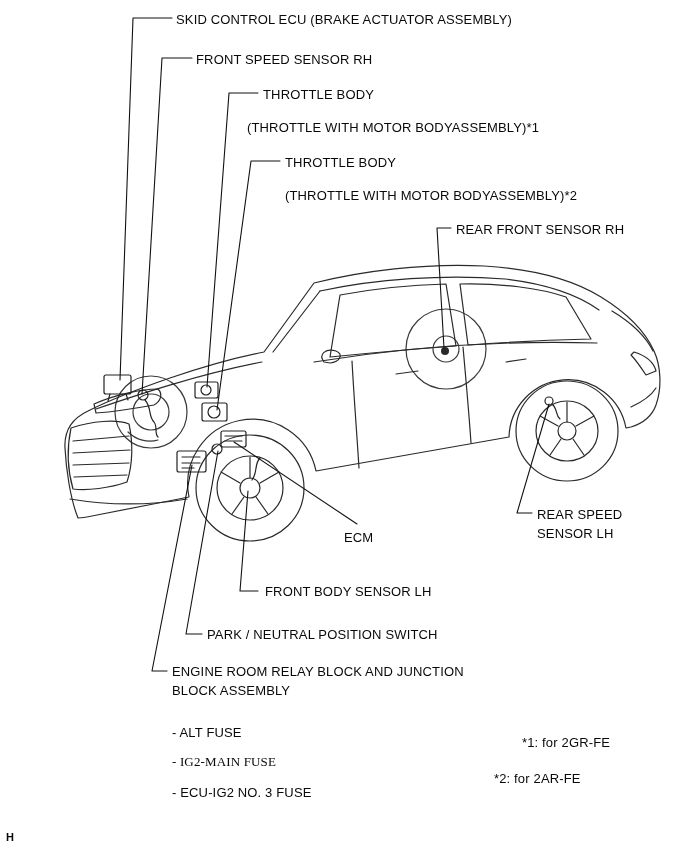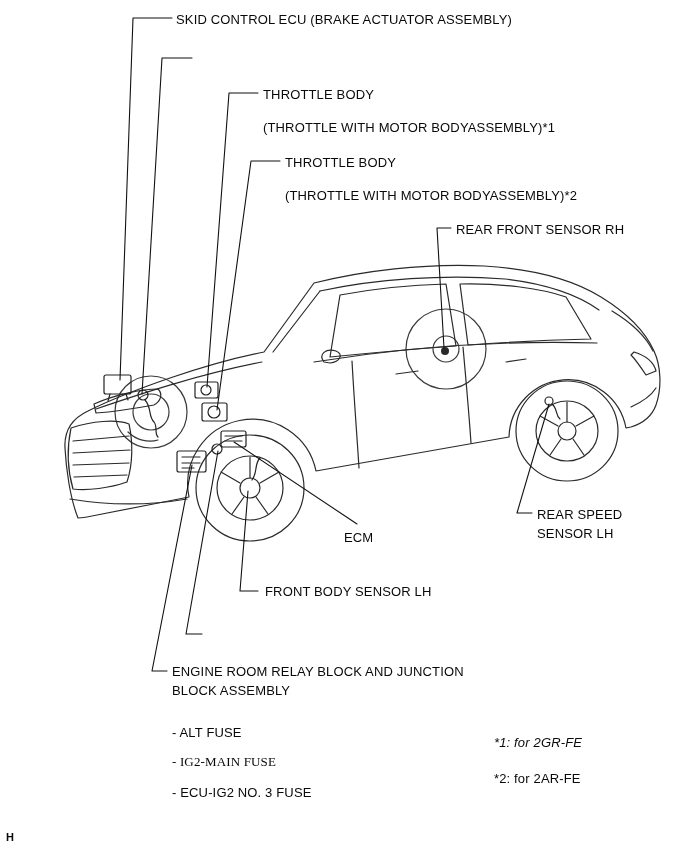--- a/index.html
+++ b/index.html
@@ -143,31 +143,33 @@
       <polyline points="451,228 437,228 444,348"></polyline>
       <line x1="357" y1="524" x2="234" y2="442"></line>
       <polyline points="532,513 517,513 549,404"></polyline>
       <polyline points="258,591 240,591 248,491"></polyline>
       <polyline points="202,634 186,634 218,451"></polyline>
       <polyline points="167,671 152,671 192,465"></polyline>
     </g>
   </svg>
 
   <div class="callout" style="left:176px; top:10px;">SKID CONTROL ECU (BRAKE ACTUATOR ASSEMBLY)</div>
+  <div class="callout" style="left:196px; top:50px;">FRONT SPEED SENSOR RH</div>
   <div class="callout" style="left:263px; top:85px;">THROTTLE BODY</div>
-  <div class="callout" style="left:263px; top:118px;">(THROTTLE WITH MOTOR BODYASSEMBLY)*1</div>
+  <div class="callout" style="left:247px; top:118px;">(THROTTLE WITH MOTOR BODYASSEMBLY)*1</div>
   <div class="callout" style="left:285px; top:153px;">THROTTLE BODY</div>
   <div class="callout" style="left:285px; top:186px;">(THROTTLE WITH MOTOR BODYASSEMBLY)*2</div>
   <div class="callout" style="left:456px; top:220px;">REAR FRONT SENSOR RH</div>
   <div class="callout" style="left:344px; top:528px;">ECM</div>
   <div class="callout" style="left:537px; top:505px;">REAR SPEED
 SENSOR LH</div>
   <div class="callout" style="left:265px; top:582px;">FRONT BODY SENSOR LH</div>
+  <div class="callout" style="left:207px; top:625px;">PARK / NEUTRAL POSITION SWITCH</div>
   <div class="callout" style="left:172px; top:662px;">ENGINE ROOM RELAY BLOCK AND JUNCTION
 BLOCK ASSEMBLY</div>
   <div class="callout" style="left:172px; top:723px;">- ALT FUSE</div>
   <div class="callout" style="left:172px; top:752px;font-family:Liberation Serif, serif;">- IG2-MAIN FUSE</div>
   <div class="callout" style="left:172px; top:783px;">- ECU-IG2 NO. 3 FUSE</div>
-  <div class="callout" style="left:494px; top:733px;font-style:italic;">*1: for 2GR-FE</div>
+  <div class="callout" style="left:522px; top:733px;">*1: for 2GR-FE</div>
   <div class="callout" style="left:494px; top:769px;">*2: for 2AR-FE</div>
 
   <div class="page-mark">H</div>
 </div>
 
 </body></html>

